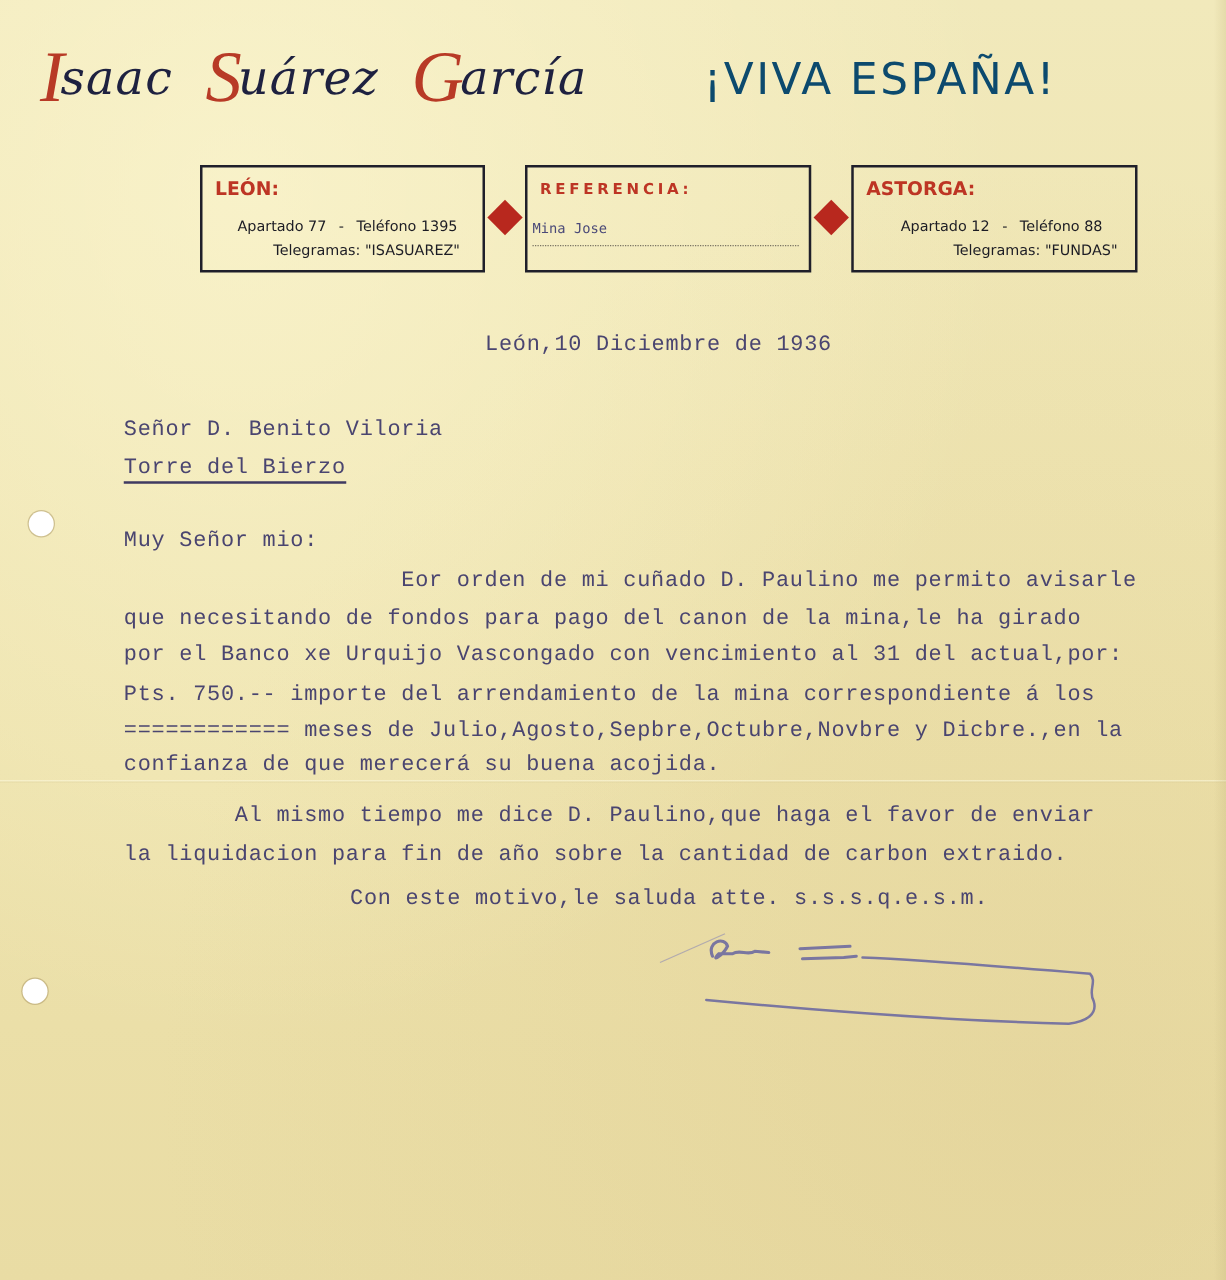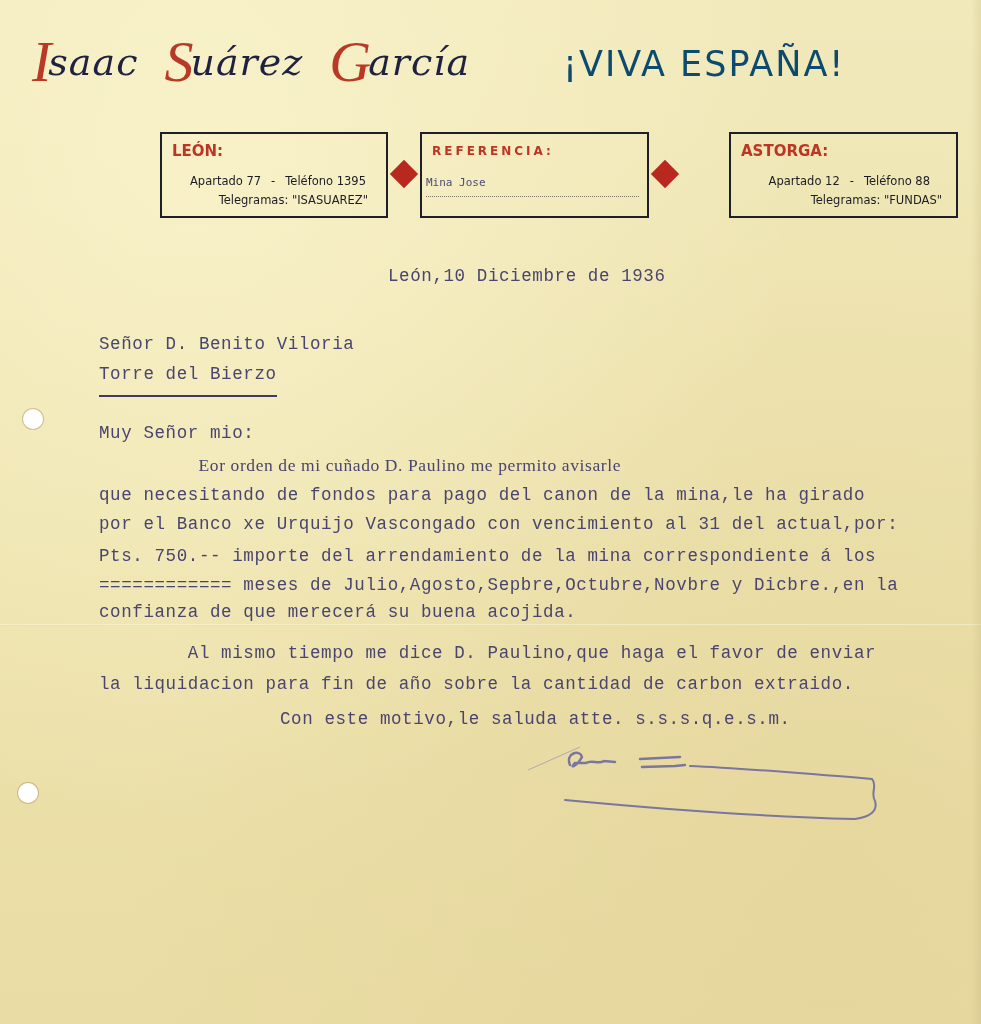--- a/index.html
+++ b/index.html
@@ -69,21 +69,21 @@
     }
     .diamond {
       position: absolute; width: 20px; height: 20px;
       background: #b8281e; transform: rotate(45deg);
     }
     
     .typed {
       position: absolute; font-family: "Liberation Mono", monospace;
       font-size: 17.5px; color: #4a4570; white-space: pre; letter-spacing: 0.6px;
     }
-    .underlined { border-bottom: 2px solid #3f3a62; padding-bottom: 11px; }
+    .underlined { border-bottom: 2px solid #3f3a62; padding-bottom: 1px; }
     .signature { position: absolute; left: 520px; top: 735px; }
   </style>
 </head>
 <body>
 
 <div class="fold-line"></div>
 <div class="right-edge"></div>
 <div class="punch-hole" style="left:23px; top:409px;"></div>
 <div class="punch-hole" style="left:18px; top:783px;"></div>
 
@@ -101,32 +101,32 @@
 <div class="diamond" style="left:394px; top:164px;"></div>
 
 <div class="info-box" style="left:420px; width:229px;">
   <div class="box-title spaced">REFERENCIA:</div>
   <div class="ref-value">Mina Jose</div>
   <div class="ref-dots"></div>
 </div>
 
 <div class="diamond" style="left:655px; top:164px;"></div>
 
-<div class="info-box" style="left:681px; width:229px;margin-left:48px;">
+<div class="info-box" style="left:681px; width:229px;">
   <div class="box-title">ASTORGA:</div>
   <div class="box-line" style="top:40px; right:26px;"><span>Apartado 12</span><span class="dash">-</span><span>Teléfono 88</span></div>
   <div class="box-line" style="top:59px; right:14px;">Telegramas: "FUNDAS"</div>
 </div>
 
 <div class="typed" style="left:388px; top:266px;">León,10 Diciembre de 1936</div>
 <div class="typed" style="left:99px; top:334px;">Señor D. Benito Viloria</div>
 <div class="typed" style="left:99px; top:364px;"><span class="underlined">Torre del Bierzo</span></div>
 <div class="typed" style="left:99px; top:423px;font-family:Liberation Mono, monospace;">Muy Señor mio:</div>
 
-<div class="typed" style="left:99px; top:455px;font-family:Liberation Serif, serif;">                    Eor orden de mi cuñado D. Paulino me permito avisarle</div>
+<div class="typed" style="left:99px; top:455px;">                    Eor orden de mi cuñado D. Paulino me permito avisarle</div>
 <div class="typed" style="left:99px; top:485px;">que necesitando de fondos para pago del canon de la mina,le ha girado</div>
 <div class="typed" style="left:99px; top:514px;">por el Banco xe Urquijo Vascongado con vencimiento al 31 del actual,por:</div>
 <div class="typed" style="left:99px; top:546px;">Pts. 750.-- importe del arrendamiento de la mina correspondiente á los</div>
 <div class="typed" style="left:99px; top:575px;">============ meses de Julio,Agosto,Sepbre,Octubre,Novbre y Dicbre.,en la</div>
 <div class="typed" style="left:99px; top:602px;">confianza de que merecerá su buena acojida.</div>
 
 <div class="typed" style="left:99px; top:643px;">        Al mismo tiempo me dice D. Paulino,que haga el favor de enviar</div>
 <div class="typed" style="left:99px; top:674px;">la liquidacion para fin de año sobre la cantidad de carbon extraido.</div>
 
 <div class="typed" style="left:280px; top:709px;">Con este motivo,le saluda atte. s.s.s.q.e.s.m.</div>

